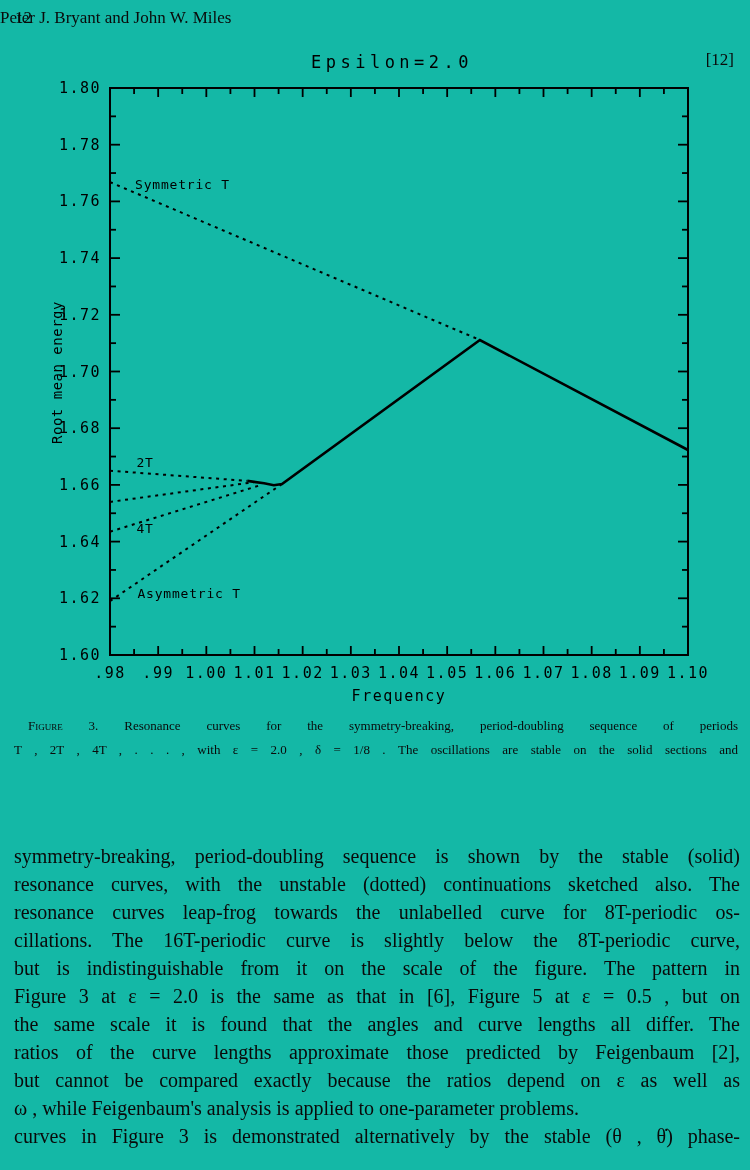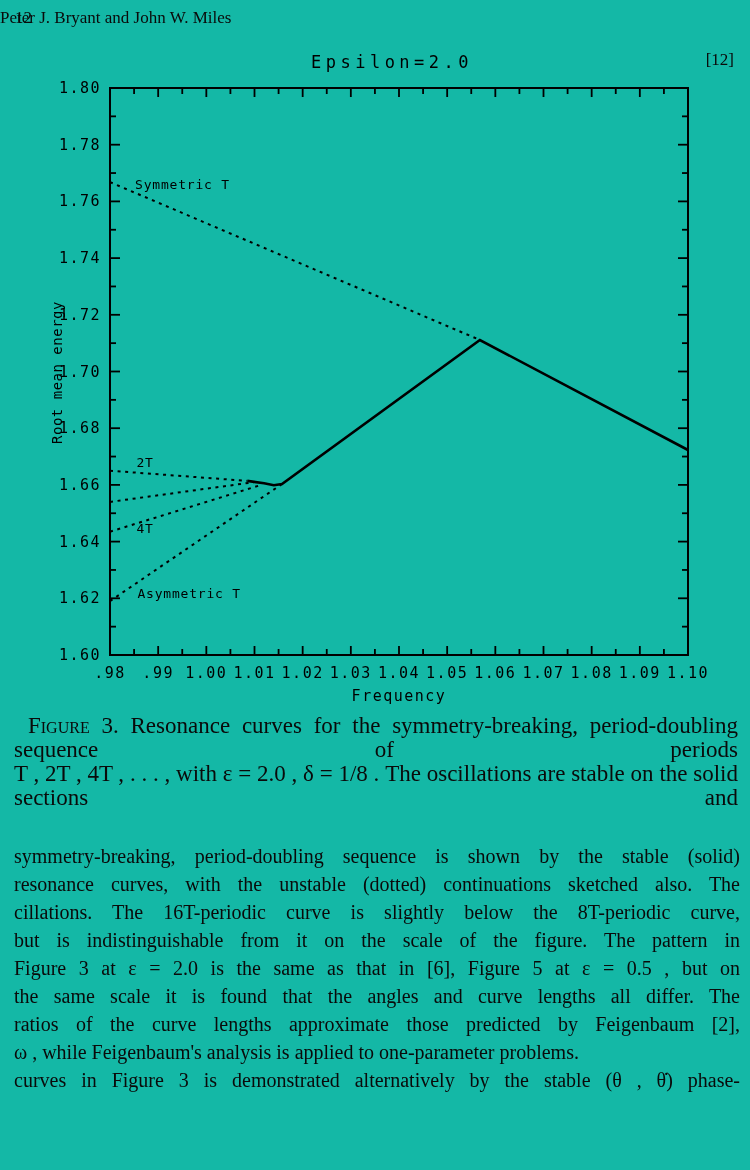--- a/index.html
+++ b/index.html
@@ -17,21 +17,21 @@
   .hdr { position: absolute; top: 8px; left: 0; width: 750px; height: 22px; font-size: 17px; }
   .hdr .pgnum { position: absolute; left: 15px; top: 0; }
   .hdr .runtitle { position: absolute; left: 0; width: 100%; text-align: left; top: 0; }
   .hdr .issue { position: absolute; right: 16px; top: 0; margin-top: 42px; }
 
   
   svg.chart { position: absolute; top: 40px; left: 0; }
   .ct { font-family: "DejaVu Sans Mono", monospace; fill: #000; }
 
   
-  .caption { position: absolute; top: 714px; left: 14px; width: 724px; font-size: 23px; line-height: 24px; }
+  .caption { position: absolute; top: 714px; left: 14px; width: 724px; font-size: 13px; line-height: 24px; }
   .cap-line.just { text-align: justify; text-align-last: justify; }
   .cap-line.first { text-indent: 14px; }
   .sc { font-variant: small-caps; }
 
   
   .bodytext { position: absolute; top: 842px; left: 14px; width: 726px; font-size: 20px; line-height: 28px; }
   .bl { width: 100%; white-space: normal; }
   .bl.just { text-align: justify; text-align-last: justify; }
   .bl.indent { text-indent: 22px; }
 </style>
@@ -186,22 +186,24 @@
     </svg>
 
   <div class="caption">
     <div class="cap-line first just"><span class="sc">Figure</span><span> 3.  Resonance curves for the symmetry-breaking, period-doubling sequence of periods</span></div>
     <div class="cap-line just">T ,  2T ,  4T , . . . , with  ε = 2.0 ,  δ = 1/8 .  The oscillations are stable on the solid sections and</div>
   </div>
 
   <div class="bodytext">
     <div class="bl just">symmetry-breaking, period-doubling sequence is shown by the stable (solid)</div>
     <div class="bl just">resonance curves, with the unstable (dotted) continuations sketched also.  The</div>
+    <div class="bl just">resonance curves leap-frog towards the unlabelled curve for  8T-periodic os-</div>
     <div class="bl just">cillations.  The  16T-periodic curve is slightly below the  8T-periodic curve,</div>
     <div class="bl just">but is indistinguishable from it on the scale of the figure.  The pattern in</div>
     <div class="bl just">Figure 3 at  ε = 2.0  is the same as that in [6], Figure 5 at  ε = 0.5 , but on</div>
     <div class="bl just">the same scale it is found that the angles and curve lengths all differ.  The</div>
     <div class="bl just">ratios of the curve lengths approximate those predicted by Feigenbaum [2],</div>
+    <div class="bl just">but cannot be compared exactly because the ratios depend on  ε  as well as</div>
     <div class="bl">ω , while Feigenbaum's analysis is applied to one-parameter problems.</div>
     <div class="bl just">curves in Figure 3 is demonstrated alternatively by the stable  (θ , θ̇)  phase-</div>
   </div>
 
 </div>
 
 </body></html>

